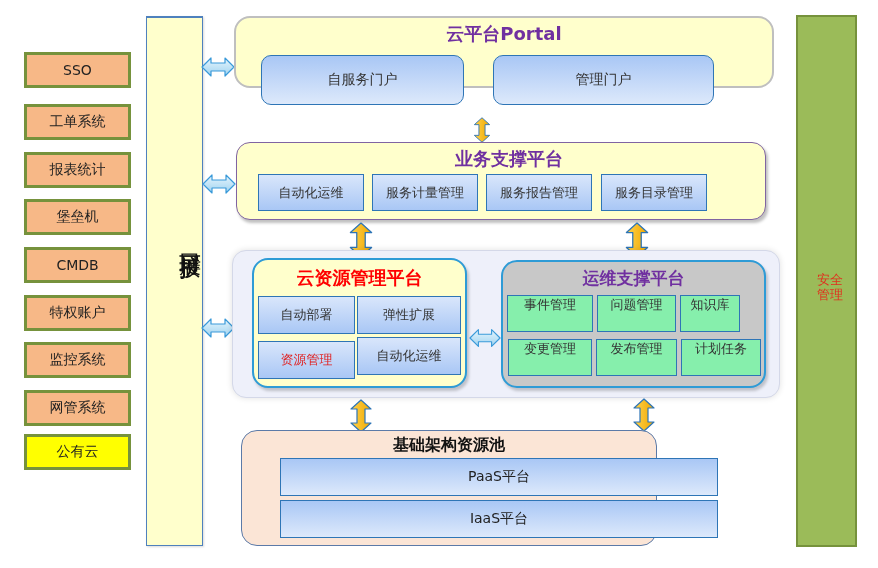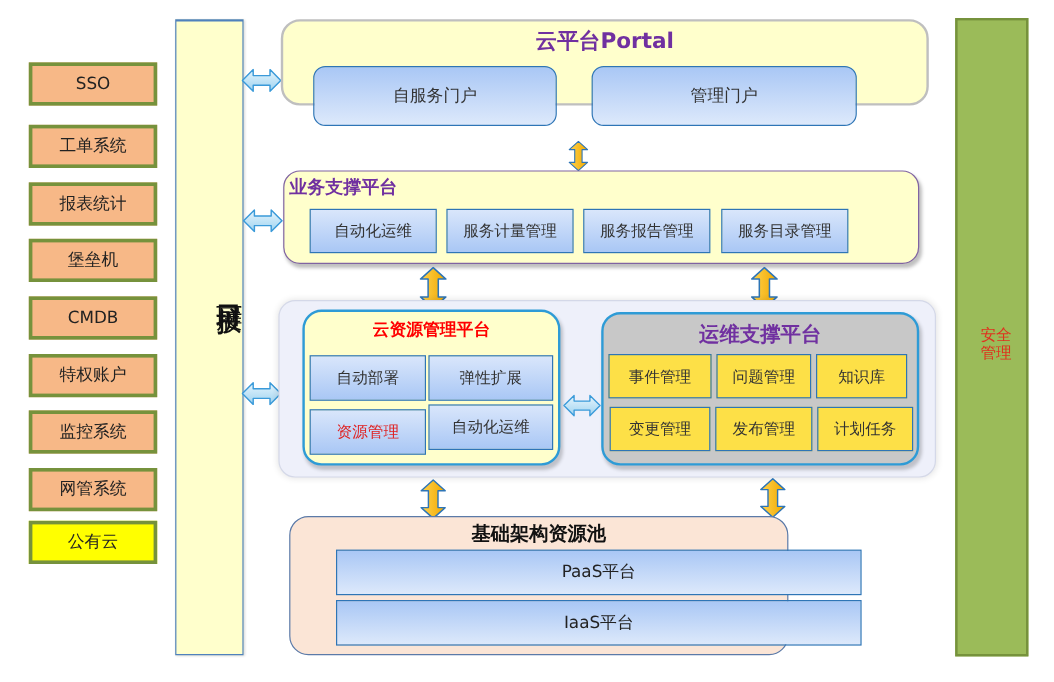--- a/index.html
+++ b/index.html
@@ -54,58 +54,58 @@
     border: 1.5px solid #2e75b6; border-radius: 10px;
     display: flex; align-items: center; justify-content: center; font-size: 14px; color: #333;
   }
 
   
   .biz {
     left: 236px; top: 142px; width: 530px; height: 78px;
     background: #ffffcc; border: 1.5px solid #8064a2; border-radius: 14px;
     box-shadow: 2px 3px 3px rgba(0,0,0,0.25);
   }
-  .biz-title { position: absolute; left: 4px; right: 0; top: 4px; text-align: left; font-size: 15px; }
+  .biz-title { position: absolute; left: 16px; right: 0; top: 4px; text-align: center; font-size: 18px; }
   .biz-box {
     position: absolute; top: 31px; height: 37px; width: 106px;
     background: linear-gradient(#d9e6fb, #a9c7f5);
     border: 1.5px solid #2e75b6;
     display: flex; align-items: center; justify-content: center; font-size: 13px; color: #333;
   }
 
   
   .middle {
     left: 232px; top: 250px; width: 548px; height: 148px;
     background: #eef0fa; border: 1px solid #d4d8e8; border-radius: 14px;
     box-shadow: 0 0 6px rgba(0,0,0,0.12);
   }
   .crm {
     left: 252px; top: 258px; width: 215px; height: 130px;
     background: #ffffcc; border: 2px solid #2e9bd6; border-radius: 16px;
     box-shadow: 2px 3px 3px rgba(0,0,0,0.2);
   }
-  .crm-title { position: absolute; left: 0; right: 0; top: 6px; text-align: center; font-size: 14px; color: #ff0000; font-weight: bold; }
+  .crm-title { position: absolute; left: 0; right: 0; top: 6px; text-align: center; font-size: 18px; color: #ff0000; font-weight: bold; }
   .crm-box {
     position: absolute; width: 97px; height: 38px;
     background: linear-gradient(#d9e6fb, #a9c7f5);
     border: 1.5px solid #2e75b6;
     display: flex; align-items: center; justify-content: center; font-size: 13px; color: #333;
   }
   .crm-box.red { color: #e02020; }
 
   .ops {
     left: 501px; top: 260px; width: 265px; height: 128px;
     background: #c8c8c8; border: 2px solid #2e9bd6; border-radius: 16px;
     box-shadow: 2px 3px 3px rgba(0,0,0,0.2);
   }
   .ops-title { position: absolute; left: 0; right: 0; top: 5px; text-align: center; font-size: 17px; }
   .ops-box {
     position: absolute; width: 80px; height: 37px;
-    background: #fde047; border: 1.5px solid #2e75b6;
-    display: flex; align-items: center; justify-content: center; font-size: 13px; color: #333;
+    background: #86efac; border: 1.5px solid #2e75b6;
+    display: flex; align-items: flex-start; justify-content: center; font-size: 13px; color: #333;
   }
 
   
   .infra {
     left: 241px; top: 430px; width: 416px; height: 116px;
     background: #fbe5d6; border: 1.5px solid #5b7aa8; border-radius: 16px;
   }
   .infra-title { position: absolute; left: 0; right: 0; top: 4px; text-align: center; font-size: 16px; font-weight: bold; color: #111; }
   .infra-box {
     position: absolute; left: 38px; width: 438px; height: 38px;
@@ -247,21 +247,21 @@
   </svg>
 
 <div class="abs ops">
   <div class="ops-title title-purple">运维支撑平台</div>
   <div class="ops-box" style="left:4px;top:33px;width:86px">
       <span>事件管理</span>
     </div>
   <div class="ops-box" style="left:94px;top:33px;width:79px">
       <span>问题管理</span>
     </div>
-  <div class="ops-box" style="left:177px;top:33px;width:76px">
+  <div class="ops-box" style="left:177px;top:33px;width:60px">
       <span>知识库</span>
     </div>
   <div class="ops-box" style="left:5px;top:77px;width:84px">
       <span>变更管理</span>
     </div>
   <div class="ops-box" style="left:93px;top:77px;width:81px">
       <span>发布管理</span>
     </div>
   <div class="ops-box" style="left:178px;top:77px;width:80px">
       <span>计划任务</span>

